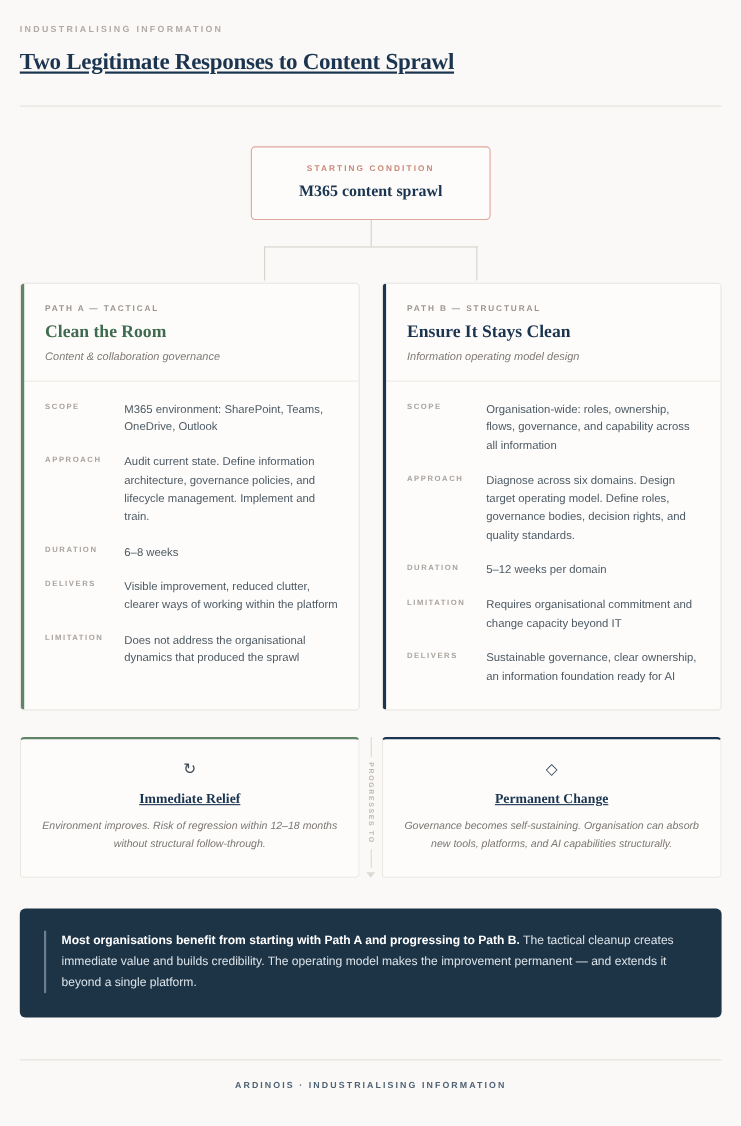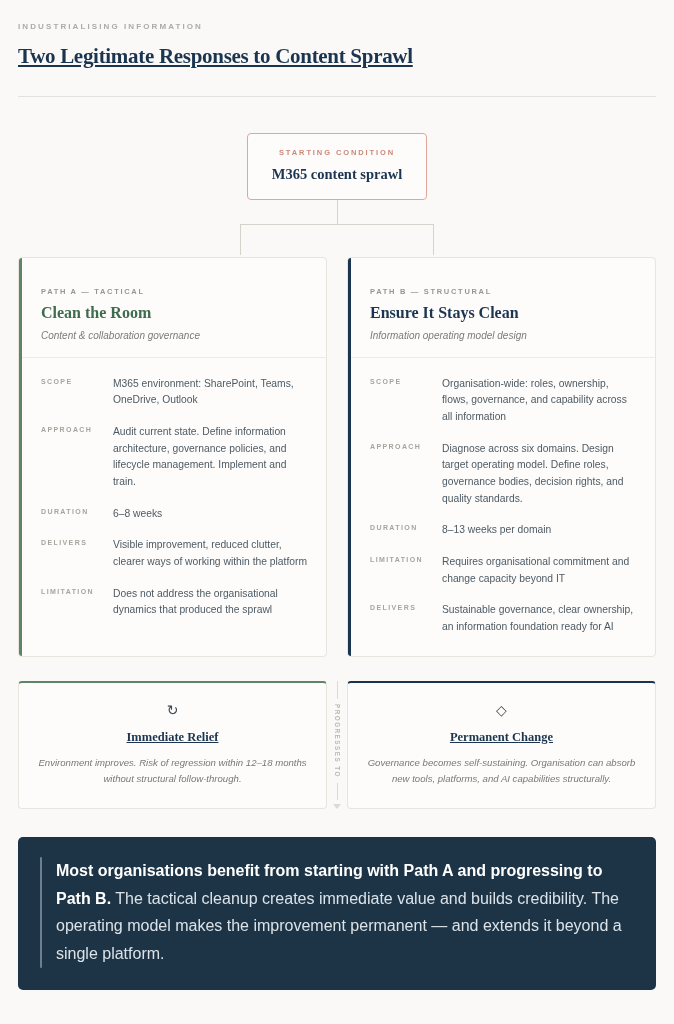--- a/index.html
+++ b/index.html
@@ -51,21 +51,21 @@
   }
 
   
   .start-wrap {
     display: flex;
     justify-content: center;
     margin-top: 36px;
   }
 
   .start-box {
-    width: 180px;
+    width: 218px;
     border: 1px solid #dfa79c;
     border-radius: 4px;
     background: #fdfcfb;
     padding: 14px 10px 16px 10px;
     text-align: center;
   }
 
   .start-label {
     font-size: 7.5px;
     letter-spacing: 1.9px;
@@ -143,21 +143,20 @@
     padding: 18px 18px 16px 22px;
     border-bottom: 1px solid #eeeae4;
   }
 
   .path-kicker {
     font-size: 7.5px;
     letter-spacing: 1.7px;
     font-weight: 700;
     text-transform: uppercase;
     color: #9b9590;
-    margin-top: 11px;
   }
 
   .path-title {
     font-family: "Liberation Serif", serif;
     font-size: 16px;
     font-weight: 700;
     margin-top: 8px;
   }
   .path-title.green { color: #3f6b4e; }
   .path-title.navy  { color: #1b3550; }
@@ -285,21 +284,21 @@
     display: flex;
     gap: 14px;
   }
   .callout-bar {
     width: 2px;
     flex: 0 0 2px;
     background: #6c7f8e;
     border-radius: 1px;
   }
   .callout-text {
-    font-size: 16px;
+    font-size: 11px;
     line-height: 1.72;
     color: #dbe3e9;
   }
   .callout-text .lead {
     font-weight: 700;
     color: #ffffff;
   }
 
   
   .footer-rule {
@@ -382,21 +381,21 @@
         <div class="spec-row">
           <div class="spec-key">SCOPE</div>
           <div class="spec-val">Organisation-wide: roles, ownership, flows, governance, and capability across all information</div>
         </div>
         <div class="spec-row">
           <div class="spec-key">APPROACH</div>
           <div class="spec-val">Diagnose across six domains. Design target operating model. Define roles, governance bodies, decision rights, and quality standards.</div>
         </div>
         <div class="spec-row">
           <div class="spec-key">DURATION</div>
-          <div class="spec-val">8–13 weeks per domain</div>
+          <div class="spec-val">5–12 weeks per domain</div>
         </div>
         <div class="spec-row">
           <div class="spec-key">LIMITATION</div>
           <div class="spec-val">Requires organisational commitment and change capacity beyond IT</div>
         </div>
         <div class="spec-row">
           <div class="spec-key">DELIVERS</div>
           <div class="spec-val">Sustainable governance, clear ownership, an information foundation ready for AI</div>
         </div>
       </div>

